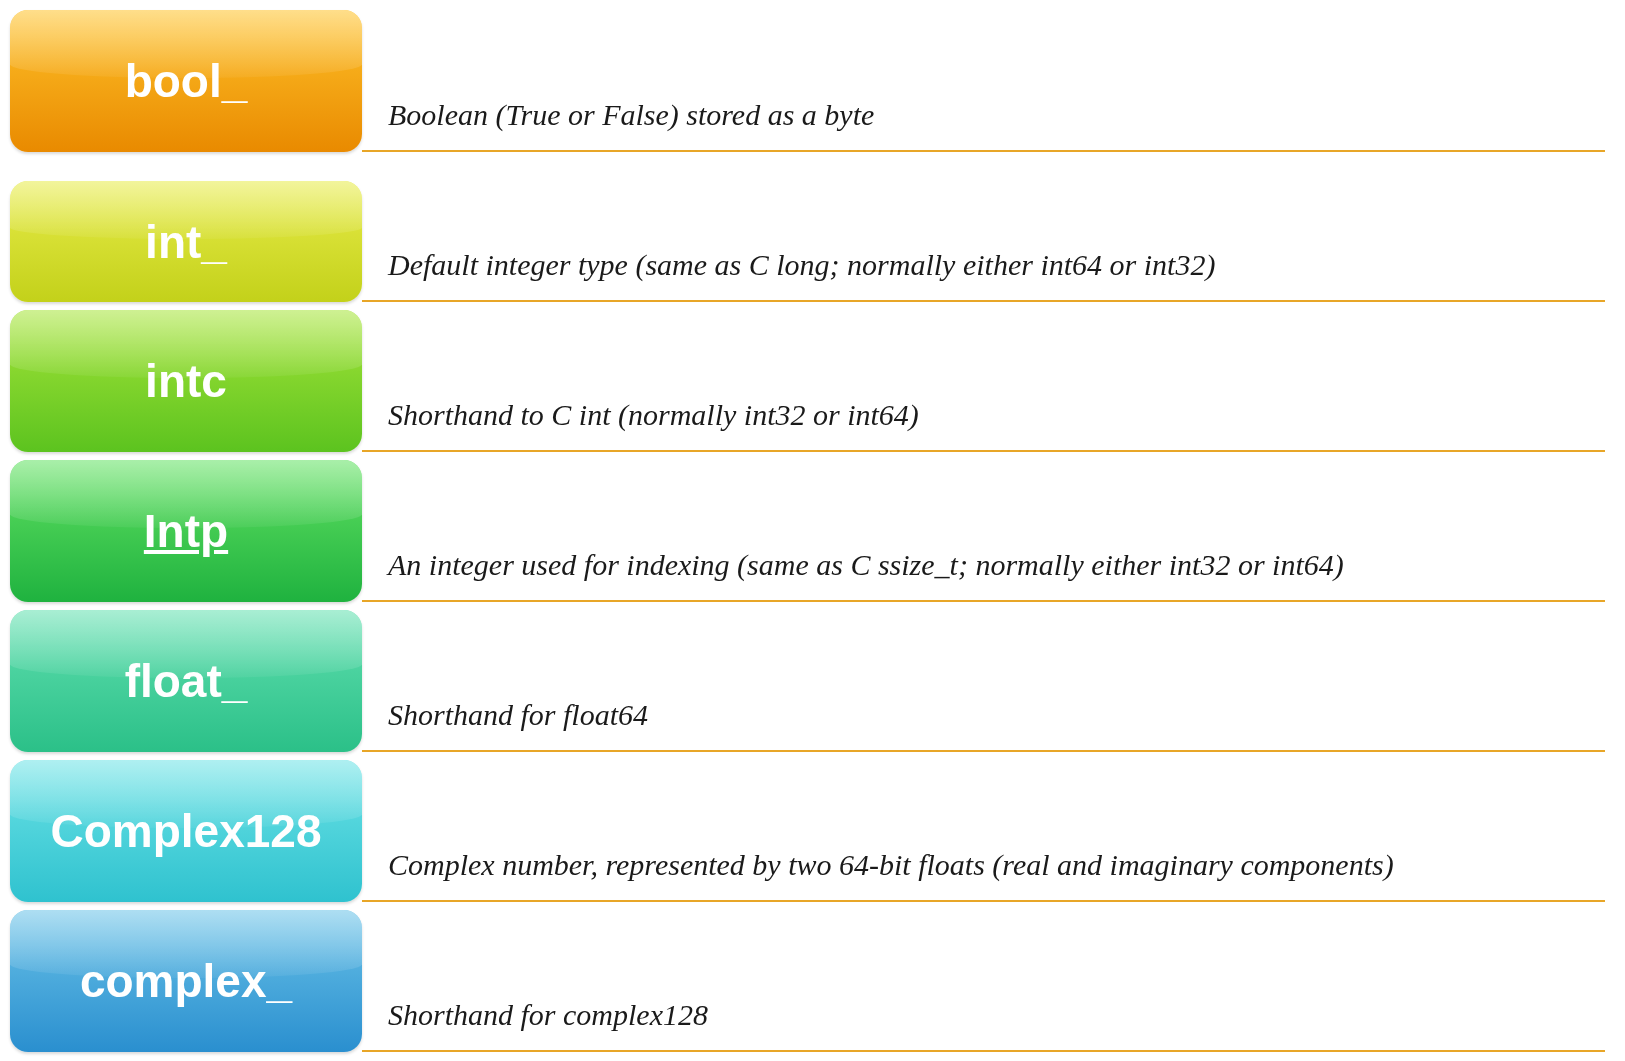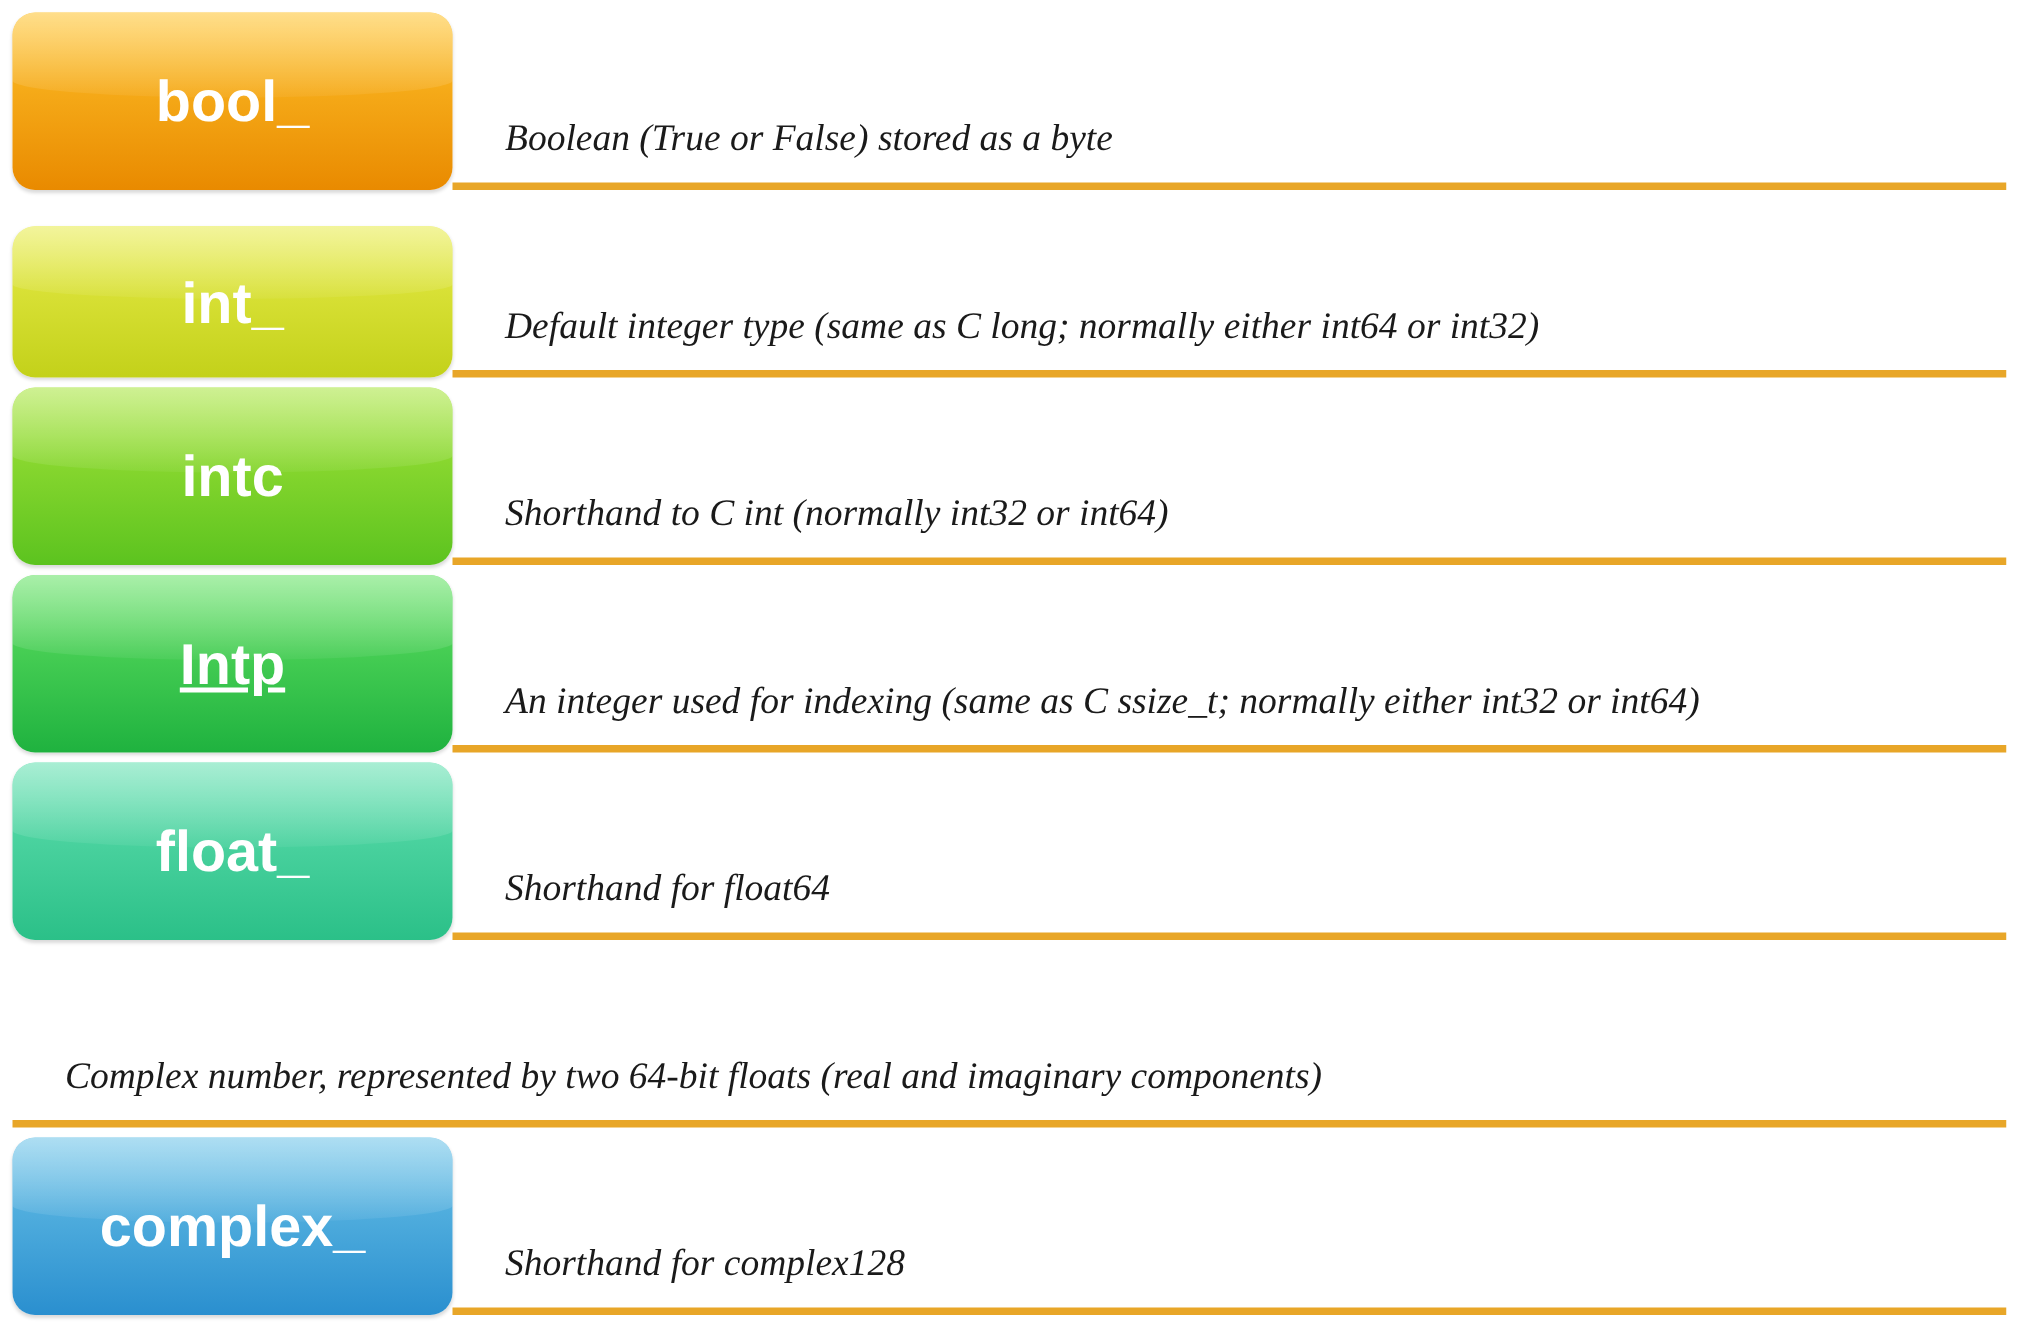--- a/index.html
+++ b/index.html
@@ -36,26 +36,26 @@
     top: 0; left: 0; right: 0;
     height: 48%;
     background: linear-gradient(to bottom, rgba(255,255,255,0.45), rgba(255,255,255,0.05));
     border-radius: 18px 18px 50% 50% / 18px 18px 20% 20%;
     pointer-events: none;
   }
   .desc {
     flex: 1;
     display: flex;
     align-items: flex-end;
-    padding-left: 42px;
+    padding-left: 26px;
     padding-bottom: 18px;
     font-size: 30px;
     font-style: italic;
     color: #1a1a1a;
-    border-bottom: 6px solid #eab308;
+    border-bottom: 2px solid #eab308;
     margin-right: 10px;
   }
 </style>
 </head>
 <body>
 
 <div id="container">
     <div class="row">
       <div class="badge" style="background: linear-gradient(rgb(255, 195, 43) 0%, rgb(233, 138, 0) 100%);">
         <span>bool_</span>
@@ -80,20 +80,23 @@
       </div>
       <div class="desc" style="border-bottom-color: rgb(232, 166, 40);">An integer used for indexing (same as C ssize_t; normally either int32 or int64)</div>
     </div>
     <div class="row">
       <div class="badge" style="background: linear-gradient(rgb(98, 224, 176) 0%, rgb(43, 192, 136) 100%);">
         <span>float_</span>
       </div>
       <div class="desc" style="border-bottom-color: rgb(232, 166, 40);">Shorthand for float64</div>
     </div>
     <div class="row">
+      <div class="badge" style="background: linear-gradient(rgb(109, 227, 230) 0%, rgb(47, 194, 207) 100%);">
+        <span>Complex128</span>
+      </div>
       <div class="desc" style="border-bottom-color: rgb(232, 166, 40);">Complex number, represented by two 64-bit floats (real and imaginary components)</div>
     </div>
     <div class="row">
       <div class="badge" style="background: linear-gradient(rgb(107, 195, 232) 0%, rgb(42, 143, 207) 100%);">
         <span>complex_</span>
       </div>
       <div class="desc" style="border-bottom-color: rgb(232, 166, 40);">Shorthand for complex128</div>
     </div>
   </div>
 

